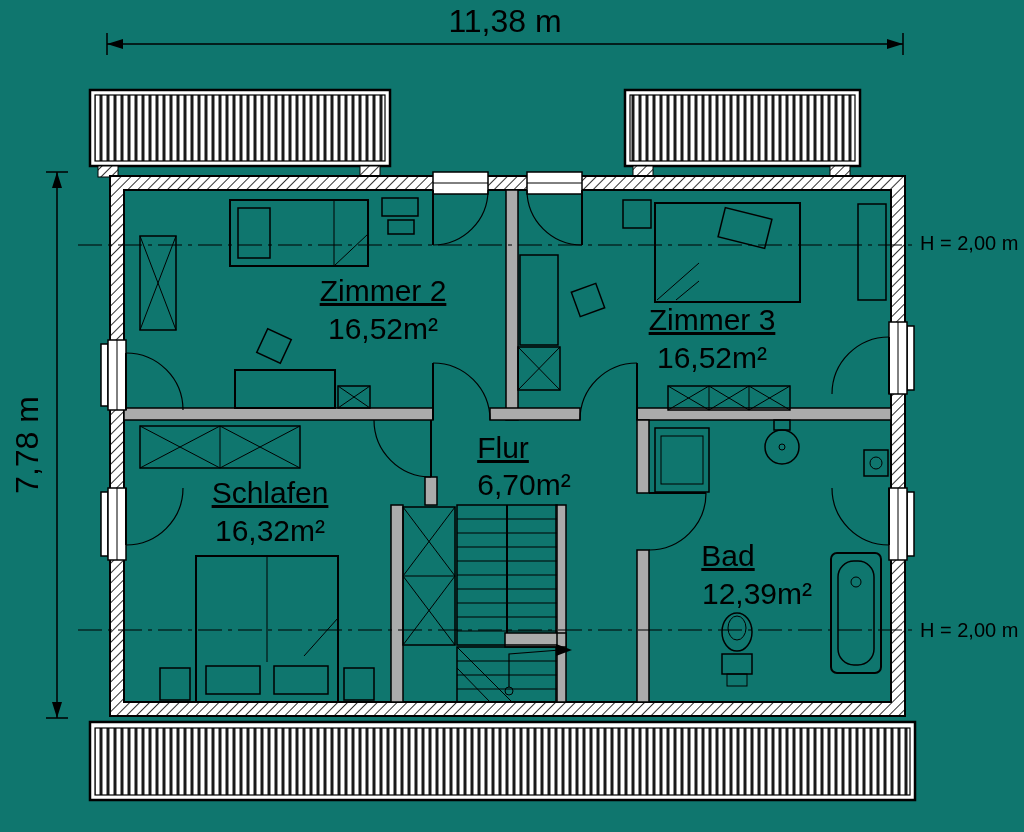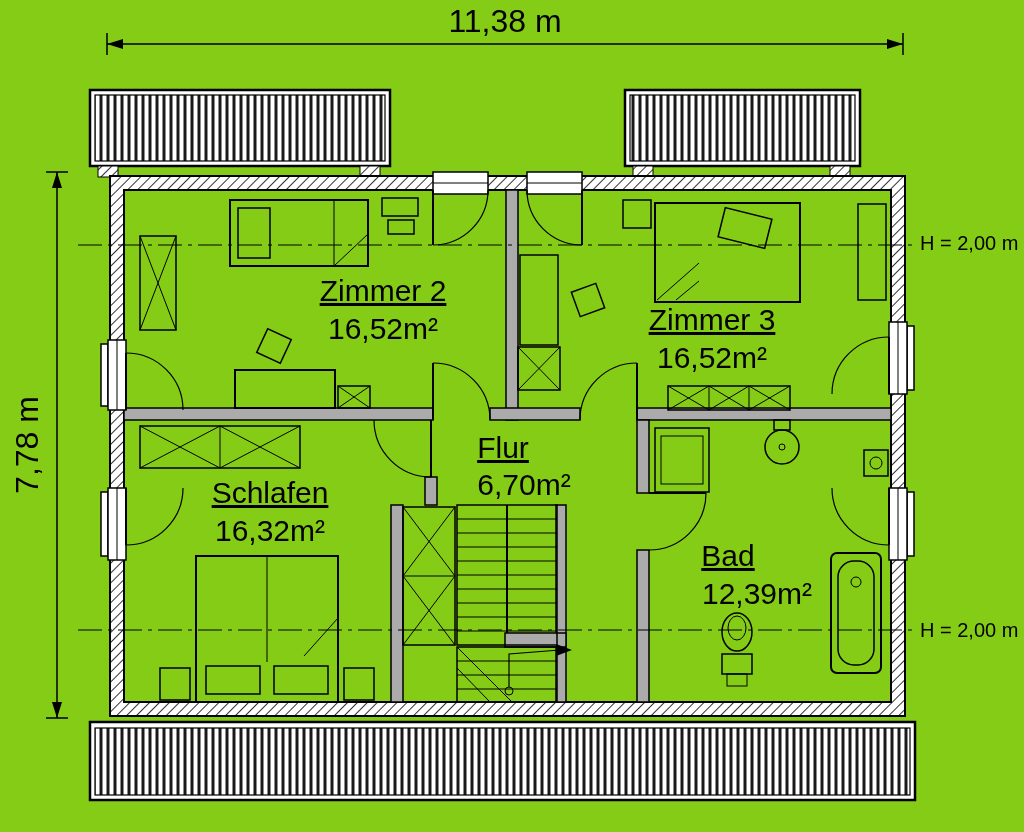--- a/index.html
+++ b/index.html
@@ -1,16 +1,16 @@
 <!DOCTYPE html>
 <html><head>
 <meta charset="utf-8">
 <style>
   html,body{margin:0;padding:0;background:#fff;}
-  .stage{width:1024px;height:832px;position:relative;background:#84cc16;}
+  .stage{width:1024px;height:832px;position:relative;background:#0f766e;}
   svg{display:block;}
   .lbl{font-family:"Liberation Sans","DejaVu Sans",sans-serif;fill:#000;}
   .t32{font-size:32px;}
   .t30{font-size:30px;}
   .t20{font-size:20px;}
   .room-name{text-decoration:underline;}
   .w{fill:#fff;stroke:#000;stroke-width:1.5;}
   .f{fill:none;stroke:#000;stroke-width:1.5;}
   .f2{fill:none;stroke:#000;stroke-width:2;}
   .thin{fill:none;stroke:#000;stroke-width:1;}

